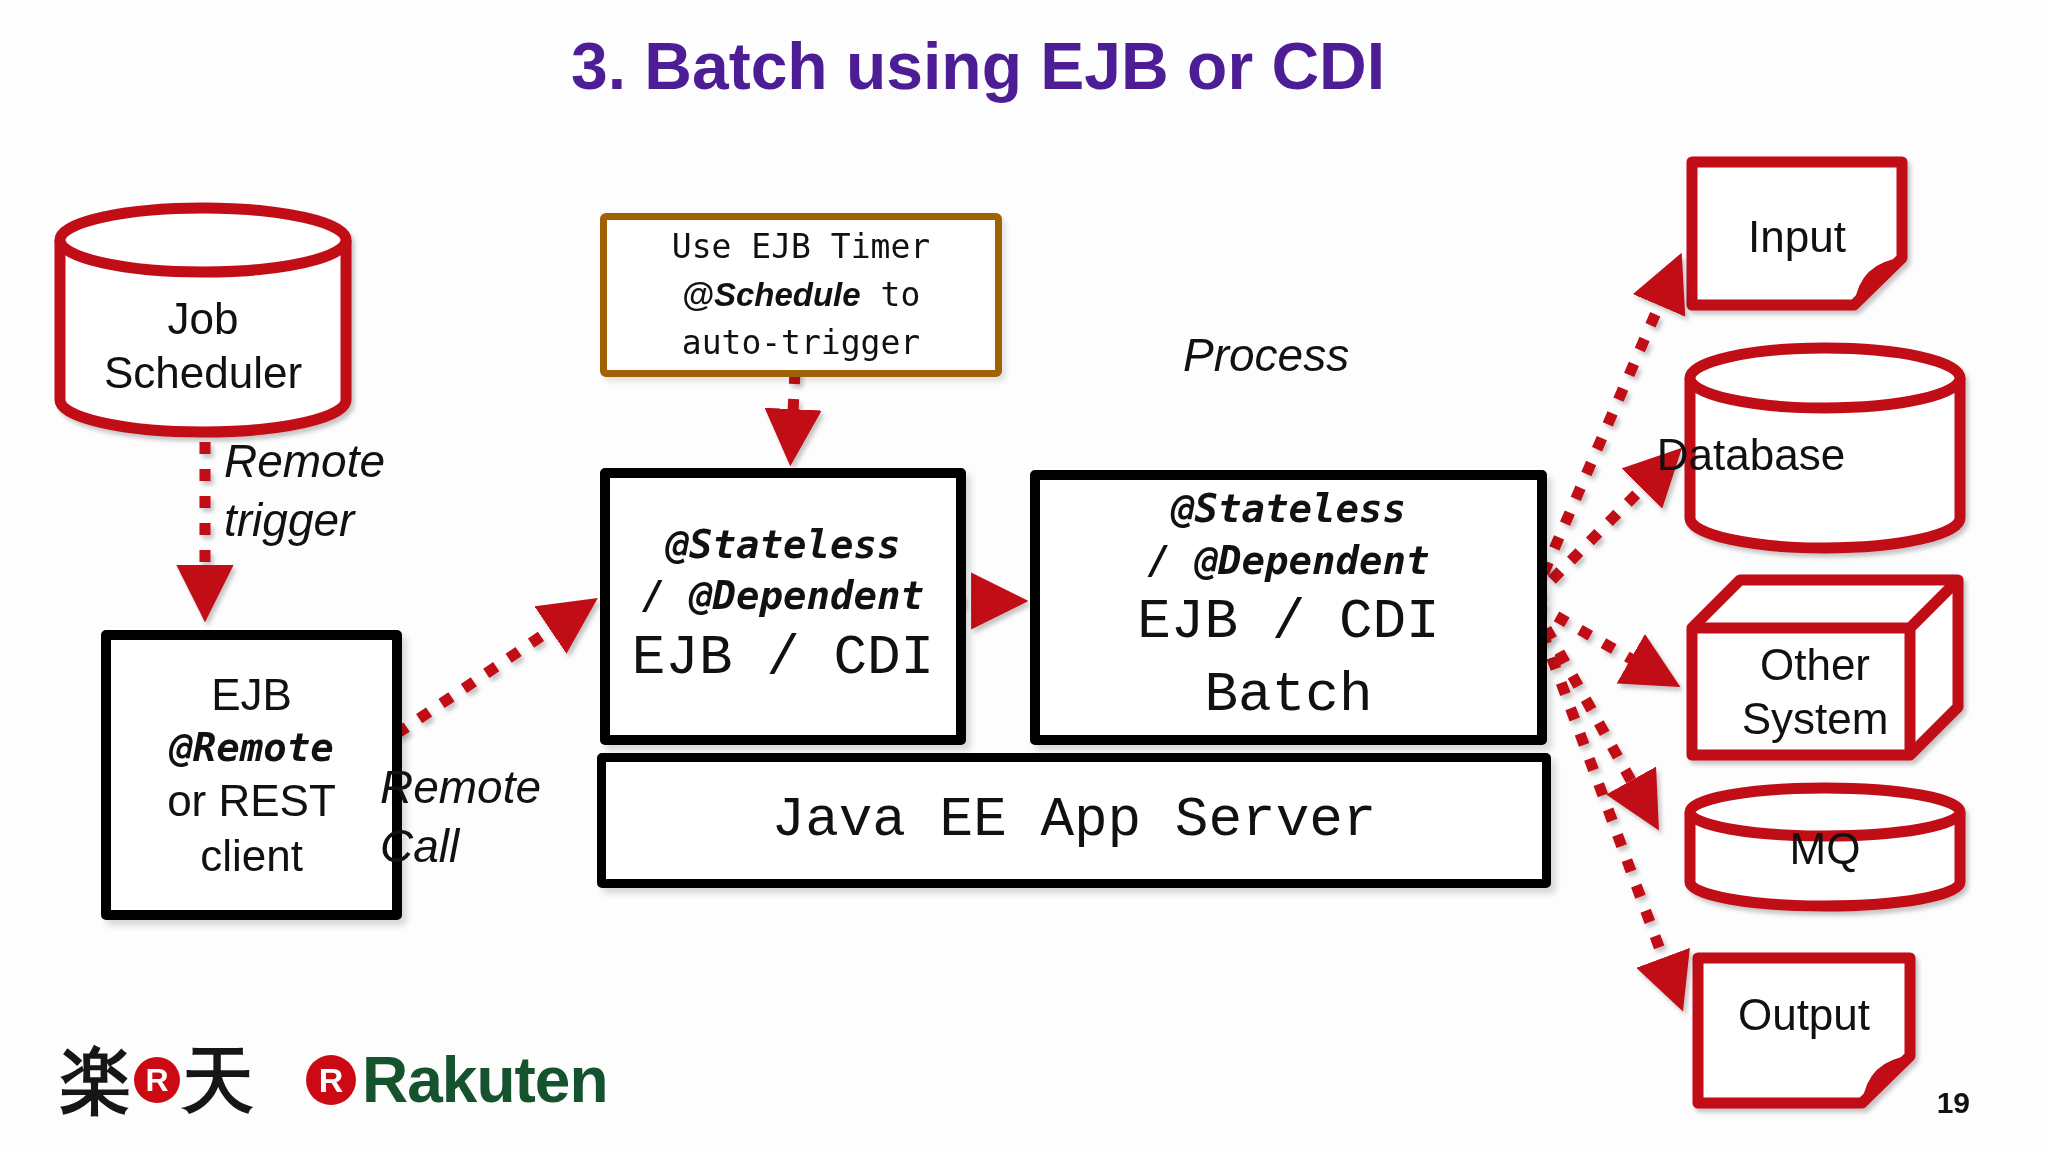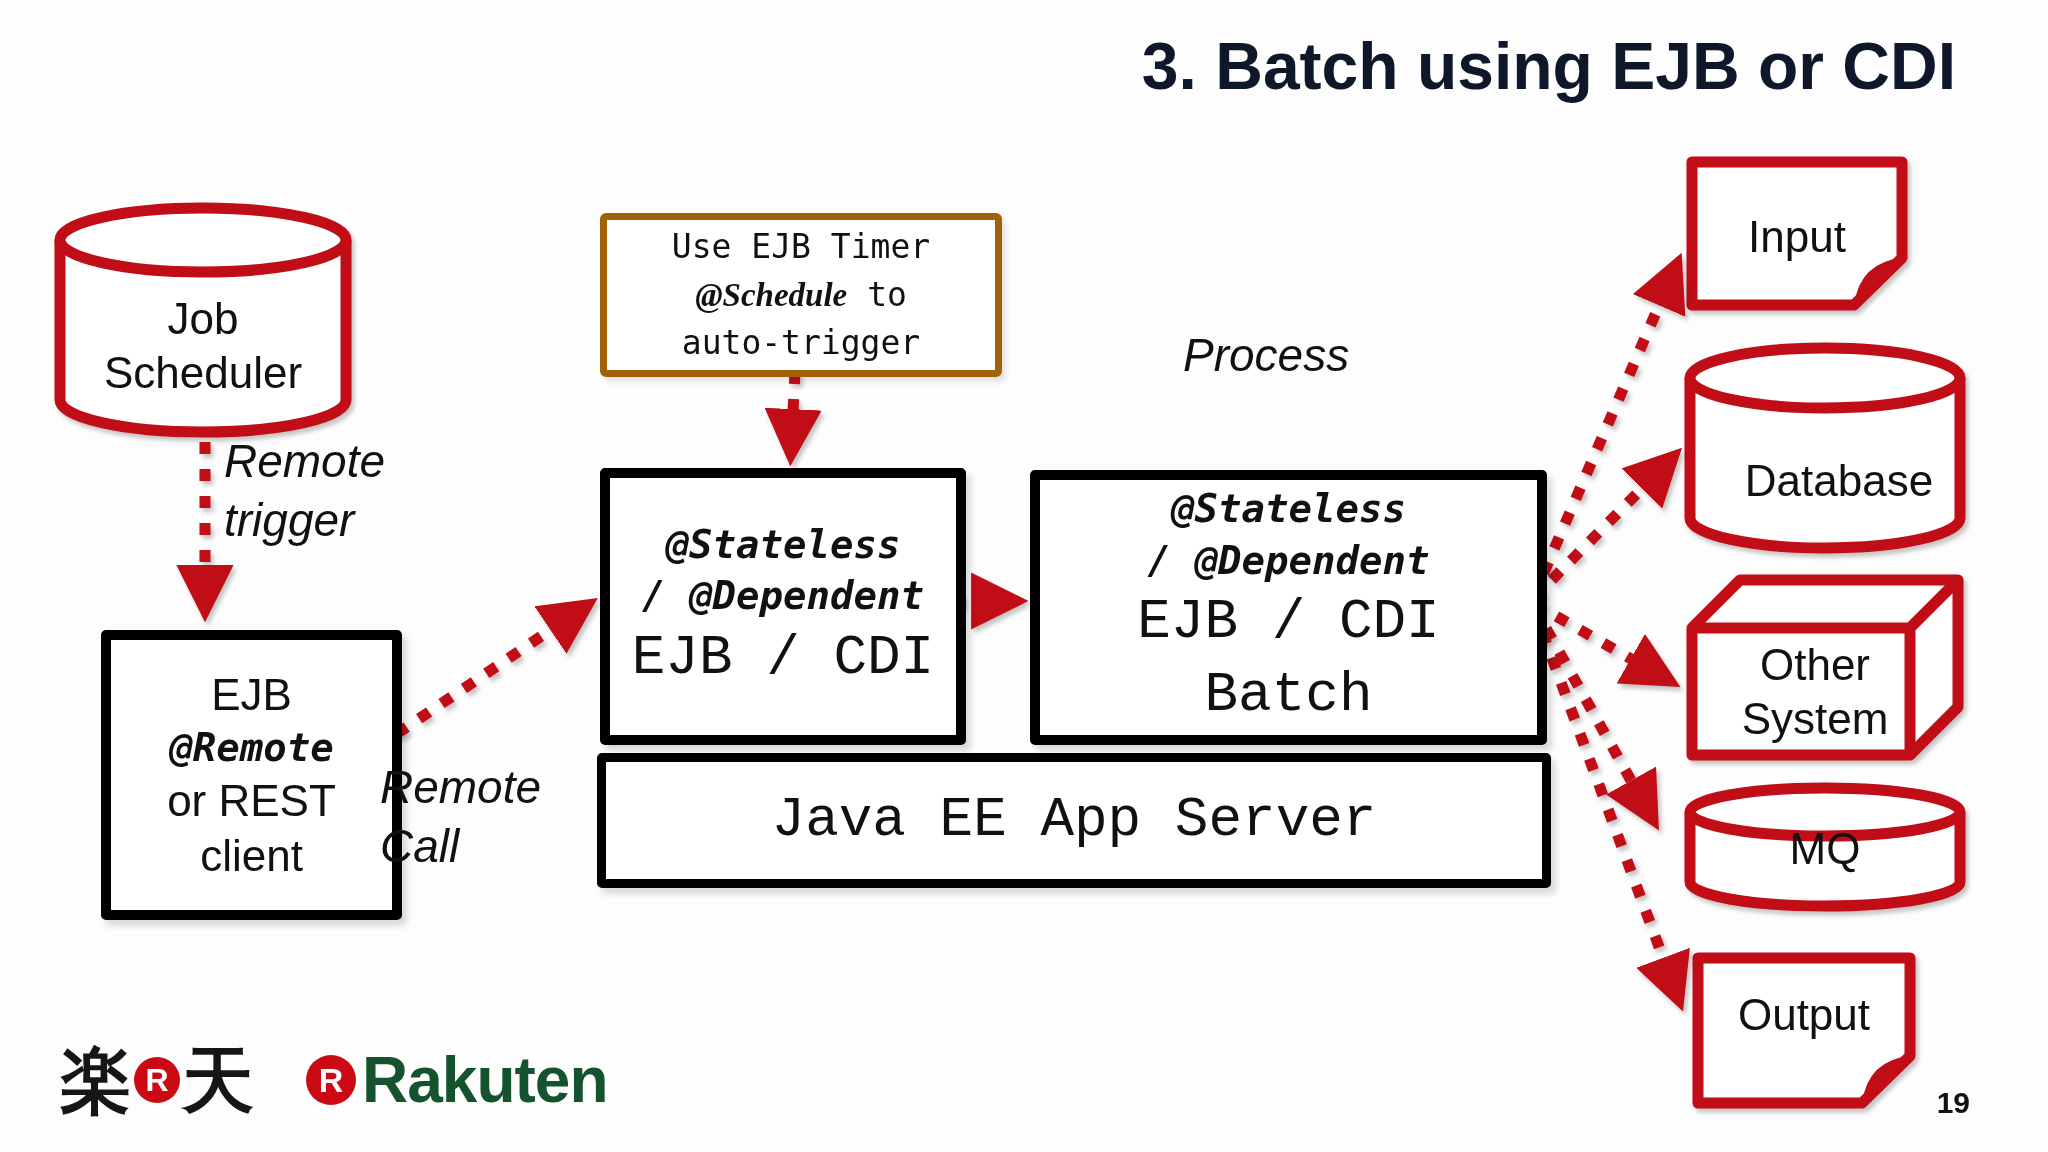--- a/index.html
+++ b/index.html
@@ -3,33 +3,33 @@
 <meta charset="utf-8">
 <style>
   html,body{margin:0;padding:0;background:#e9e9e9;}
   .slide{
     position:relative;width:2048px;height:1152px;background:#fdfdfd;
     overflow:hidden;font-family:"Liberation Sans",sans-serif;color:#111;
   }
   .abs{position:absolute;}
   svg.layer{position:absolute;left:0;top:0;}
   .title{
-    left:0;top:28px;width:1956px;text-align:right;
-    font-size:66px;font-weight:bold;color:#0f172a;letter-spacing:0px;
+    left:0;top:28px;width:1956px;text-align:center;
+    font-size:66px;font-weight:bold;color:#4c1d95;letter-spacing:0px;
   }
   .box{
     position:absolute;background:#ffffff;border:10px solid #000000;border-radius:5px;
     display:flex;flex-direction:column;align-items:center;justify-content:center;
     box-shadow:5px 6px 6px rgba(0,0,0,0.14);text-align:center;
   }
   .box.orange{border:7px solid #a16207;border-radius:6px;box-shadow:4px 5px 5px rgba(0,0,0,0.10);}
   .sans-line{font-size:44px;line-height:1.25;}
   .big-line{font-size:56px;line-height:1.3;font-family:Liberation Mono, monospace;}
   .ann{font-family:"DejaVu Sans Mono",monospace;font-weight:bold;font-style:italic;font-size:39px;line-height:1.32;}
-  .ann-sm{font-family:Liberation Serif, serif;font-weight:bold;font-style:italic;margin-top:16px;}
+  .ann-sm{font-family:Liberation Sans, sans-serif;font-weight:bold;font-style:italic;margin-top:16px;}
   .mono{font-family:"DejaVu Sans Mono",monospace;font-size:33px;line-height:1.45;}
   .italic-label{font-style:italic;font-size:46px;line-height:1.28;}
   .shape-label{position:absolute;text-align:center;font-size:44px;line-height:1.22;}
   .page-num{right:78px;top:1086px;font-size:30px;font-weight:bold;}
   .logo-row{left:60px;top:1040px;height:80px;display:flex;align-items:center;}
   .kanji{font-size:72px;font-weight:bold;color:#161616;line-height:1;}
   .r-circle{
     background:#cc0a14;color:#fff;border-radius:50%;
     display:flex;align-items:center;justify-content:center;font-weight:bold;
   }
@@ -142,21 +142,21 @@
     <div class="ann">@Stateless</div>
     <div class="ann">/ @Dependent</div>
     <div class="big-line">EJB / CDI Batch</div>
   </div>
 
   <div class="box" style="left:597px;top:753px;width:936px;height:117px;border-width:9px;">
     <div class="big-line">Java EE App Server</div>
   </div>
 
   <div class="abs shape-label" style="left:1692px;top:210px;width:210px;">Input</div>
-  <div class="abs shape-label" style="left:1704px;top:428px;width:270px;margin-top:26px;">Database</div>
+  <div class="abs shape-label" style="left:1616px;top:428px;width:270px;">Database</div>
   <div class="abs shape-label" style="left:1690px;top:822px;width:270px;">MQ</div>
   <div class="abs shape-label" style="left:1692px;top:638px;width:246px;">
     <div>Other</div>
     <div>System</div>
   </div>
   <div class="abs shape-label" style="left:1698px;top:988px;width:212px;">Output</div>
 
   <div class="abs logo-row">
     <span class="kanji">楽</span>
     <span class="r-circle small">R</span>

